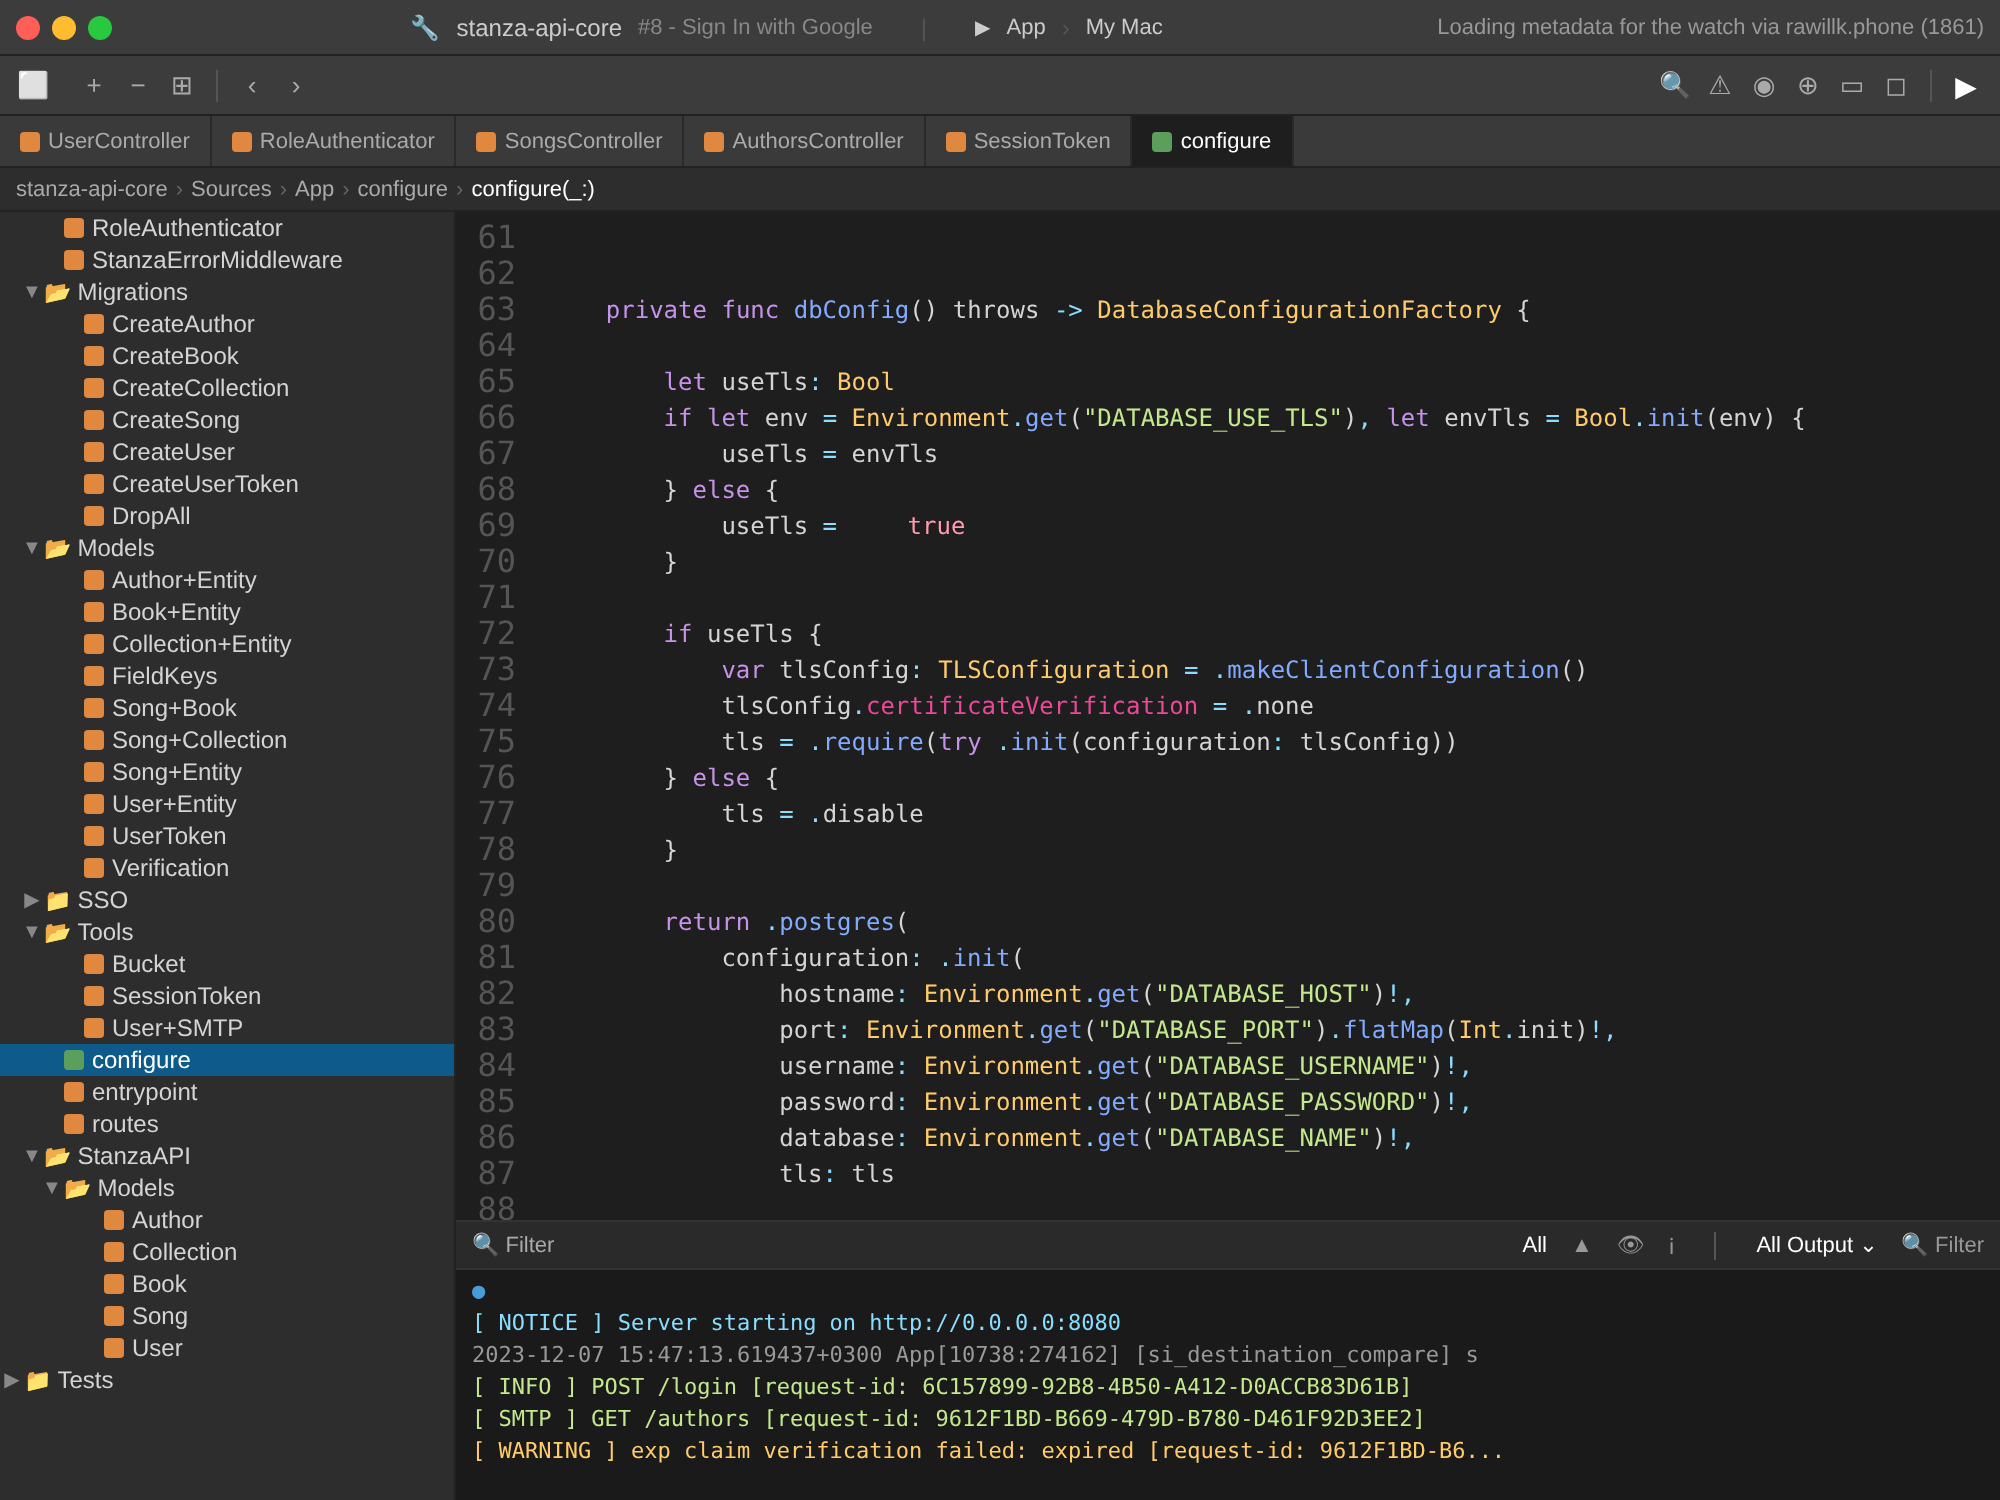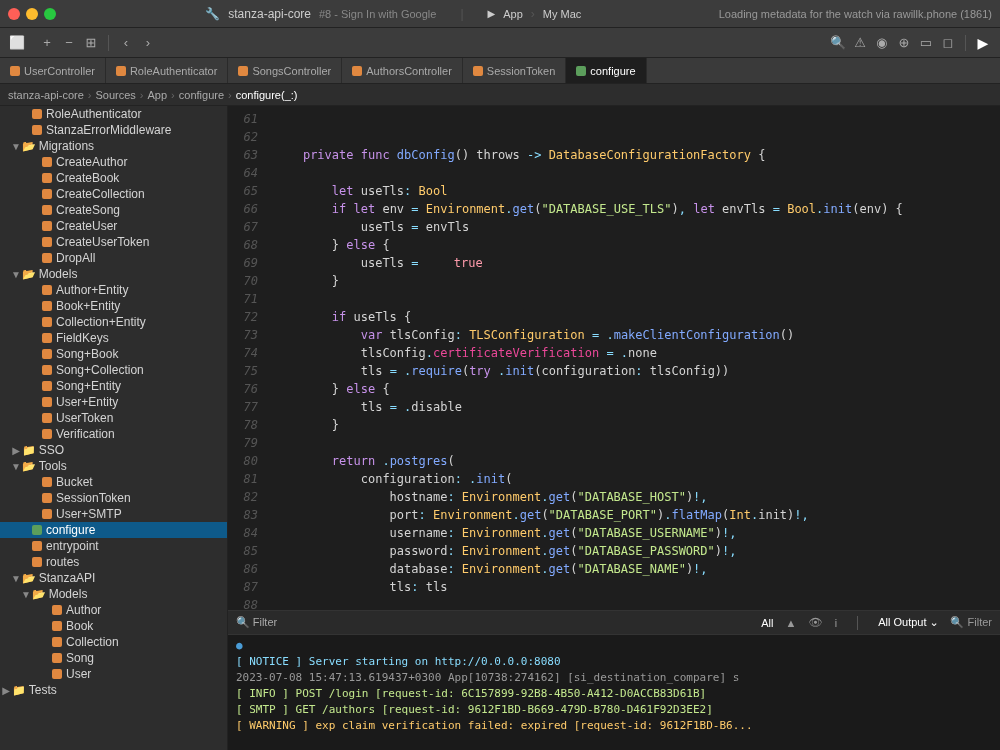--- a/index.html
+++ b/index.html
@@ -42,21 +42,21 @@
     .tree-folder-icon { color: #c8a456; margin-right: 3px; font-size: 11px; }
     .tree-label { font-size: 12px; }
 
     
     .editor { flex: 1; display: flex; flex-direction: column; background: #1e1e1e; overflow: hidden; }
     .code-area { flex: 1; overflow-y: auto; display: flex; font-family: 'SF Mono', Menlo, Monaco, monospace; font-size: 12px; }
     .code-area::-webkit-scrollbar { width: 6px; }
     .code-area::-webkit-scrollbar-track { background: #1e1e1e; }
     .code-area::-webkit-scrollbar-thumb { background: #555; border-radius: 3px; }
     .line-numbers { width: 38px; padding: 4px 0; text-align: right; color: #555; background: #1e1e1e; flex-shrink: 0; user-select: none; }
-    .line-number { display: block; padding: 0 8px 0 0; height: 18px; line-height: 18px; font-size: 12px; font-style: italic; }
+    .line-number { display: block; padding: 0 8px 0 0; height: 18px; line-height: 18px; font-size: 16px; }
     .code-content { flex: 1; padding: 4px 8px; overflow-x: auto; }
     .code-line { height: 18px; line-height: 18px; white-space: pre; }
 
     
     .terminal { height: 140px; background: #1a1a1a; border-top: 1px solid #333; display: flex; flex-direction: column; }
     .terminal-tabs { height: 24px; display: flex; align-items: center; background: #2a2a2a; border-bottom: 1px solid #333; padding: 0 8px; gap: 12px; }
     .terminal-tab { font-size: 11px; color: #999; cursor: pointer; }
     .terminal-tab.active { color: #fff; }
     .terminal-content { flex: 1; overflow-y: auto; padding: 4px 8px; font-family: 'SF Mono', Menlo, Monaco, monospace; font-size: 11px; color: #ccc; }
     .terminal-content::-webkit-scrollbar { width: 6px; }
@@ -284,26 +284,26 @@
         <span class="tree-label">Models</span>
       </div>
       <div class="tree-item">
         <span style="margin-left:52px;"></span>
         <span style="width:10px;height:10px;border-radius:2px;background:#e08840;display:inline-block;margin-right:4px;flex-shrink:0;"></span>
         <span class="tree-label">Author</span>
       </div>
       <div class="tree-item">
         <span style="margin-left:52px;"></span>
         <span style="width:10px;height:10px;border-radius:2px;background:#e08840;display:inline-block;margin-right:4px;flex-shrink:0;"></span>
+        <span class="tree-label">Collection</span>
+      </div>
+      <div class="tree-item">
+        <span style="margin-left:52px;"></span>
+        <span style="width:10px;height:10px;border-radius:2px;background:#e08840;display:inline-block;margin-right:4px;flex-shrink:0;"></span>
         <span class="tree-label">Book</span>
-      </div>
-      <div class="tree-item">
-        <span style="margin-left:52px;"></span>
-        <span style="width:10px;height:10px;border-radius:2px;background:#e08840;display:inline-block;margin-right:4px;flex-shrink:0;"></span>
-        <span class="tree-label">Collection</span>
       </div>
       <div class="tree-item">
         <span style="margin-left:52px;"></span>
         <span style="width:10px;height:10px;border-radius:2px;background:#e08840;display:inline-block;margin-right:4px;flex-shrink:0;"></span>
         <span class="tree-label">Song</span>
       </div>
       <div class="tree-item">
         <span style="margin-left:52px;"></span>
         <span style="width:10px;height:10px;border-radius:2px;background:#e08840;display:inline-block;margin-right:4px;flex-shrink:0;"></span>
         <span class="tree-label">User</span>
@@ -389,20 +389,20 @@
         <div class="terminal-tab">▲</div>
         <div class="terminal-tab">👁</div>
         <div class="terminal-tab">ℹ</div>
         <div style="width:1px;height:14px;background:#555;margin:0 8px;"></div>
         <span class="terminal-tab active">All Output ⌄</span>
         <div class="terminal-tab">🔍 Filter</div>
       </div>
       <div class="terminal-content" id="terminal-content">
         <div style="color:#4a9cd6; margin-bottom:2px;">●</div>
       <div class="log-line" style="color: rgb(137, 221, 255);">[ NOTICE ] Server starting on http://0.0.0.0:8080</div>
-          <div class="log-line" style="color: rgb(153, 153, 153);">2023-07-08 15:47:13.619437+0300 App[10738:274162] [si_destination_compare] s</div>
+          <div class="log-line" style="color: rgb(153, 153, 153);">2023-12-07 15:47:13.619437+0300 App[10738:274162] [si_destination_compare] s</div>
           <div class="log-line" style="color: rgb(195, 232, 141);">[ INFO ] POST /login [request-id: 6C157899-92B8-4B50-A412-D0ACCB83D61B]</div>
           <div class="log-line" style="color: rgb(195, 232, 141);">[ SMTP ] GET /authors [request-id: 9612F1BD-B669-479D-B780-D461F92D3EE2]</div>
           <div class="log-line" style="color: rgb(255, 203, 107);">[ WARNING ] exp claim verification failed: expired [request-id: 9612F1BD-B6...</div>
         </div>
     </div>
   </div>
 </div>
 
 </body></html>

